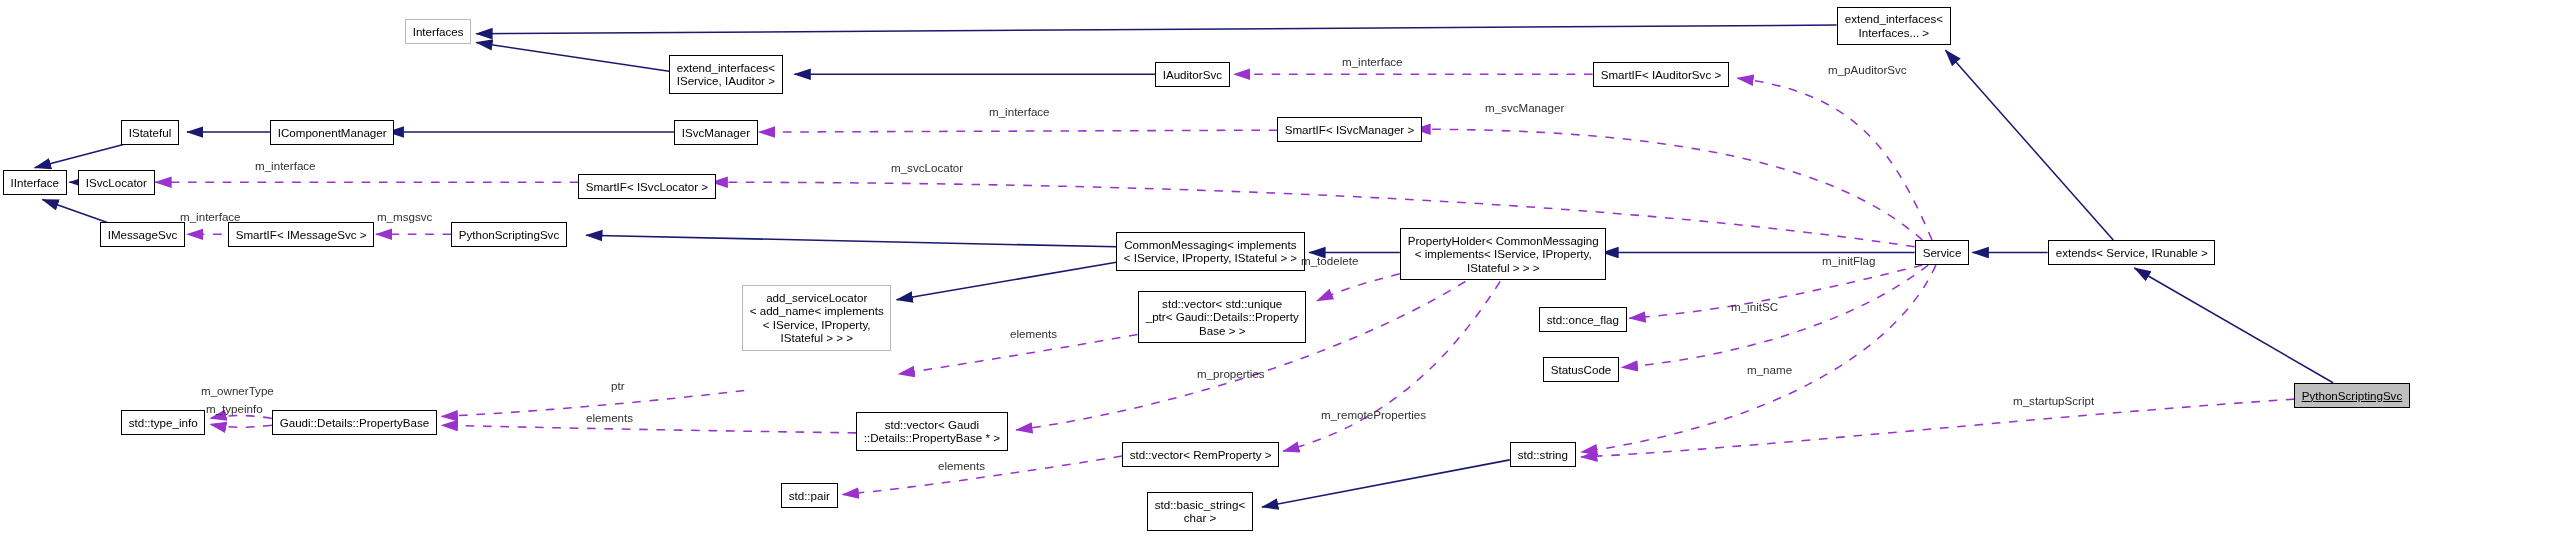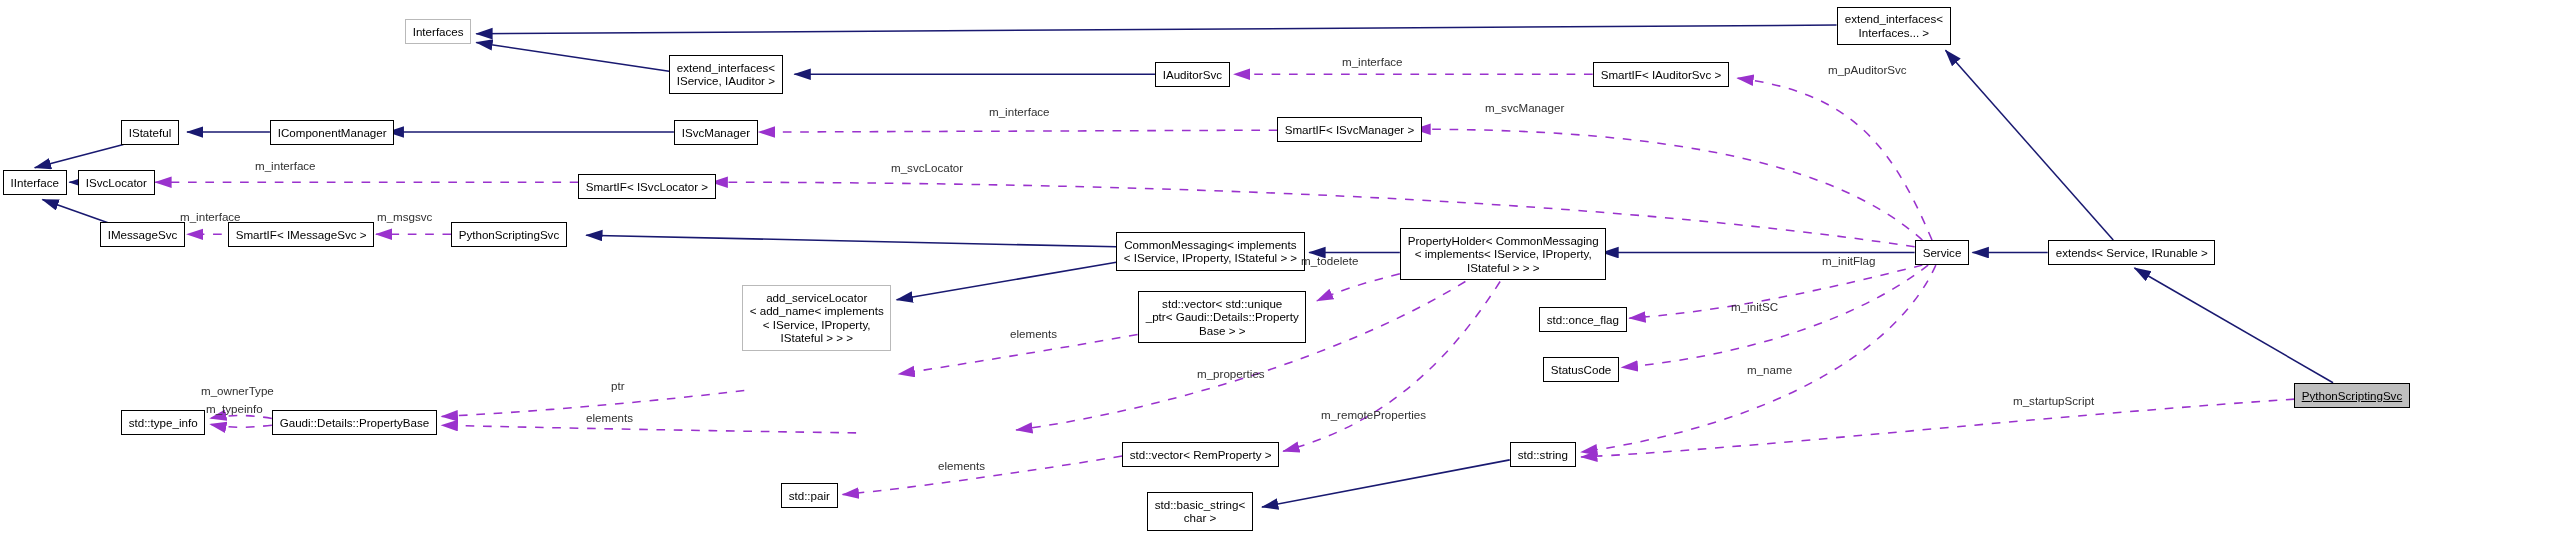--- a/index.html
+++ b/index.html
@@ -98,20 +98,22 @@
 &lt; add_name&lt; implements
 &lt; IService, IProperty,
 IStateful &gt; &gt; &gt;</div>
   <div class="node" style="left:1138px;top:291px">std::vector&lt; std::unique
 _ptr&lt; Gaudi::Details::Property
 Base &gt; &gt;</div>
   <div class="node" style="left:1539px;top:307px">std::once_flag</div>
   <div class="node" style="left:1543px;top:357px">StatusCode</div>
   <div class="node" style="left:121px;top:410px">std::type_info</div>
   <div class="node" style="left:272px;top:410px">Gaudi::Details::PropertyBase</div>
+  <div class="node" style="left:856px;top:412px">std::vector&lt; Gaudi
+::Details::PropertyBase * &gt;</div>
   <div class="node" style="left:1122px;top:442px">std::vector&lt; RemProperty &gt;</div>
   <div class="node" style="left:1510px;top:442px">std::string</div>
   <div class="node" style="left:781px;top:483px">std::pair</div>
   <div class="node" style="left:1147px;top:492px">std::basic_string&lt;
 char &gt;</div>
   <div class="node subject" style="left:2294px;top:383px">PythonScriptingSvc</div>
 
   <div class="elabel" style="left:1342px;top:56px">m_interface</div>
   <div class="elabel" style="left:1828px;top:64px">m_pAuditorSvc</div>
   <div class="elabel" style="left:989px;top:106px">m_interface</div>

